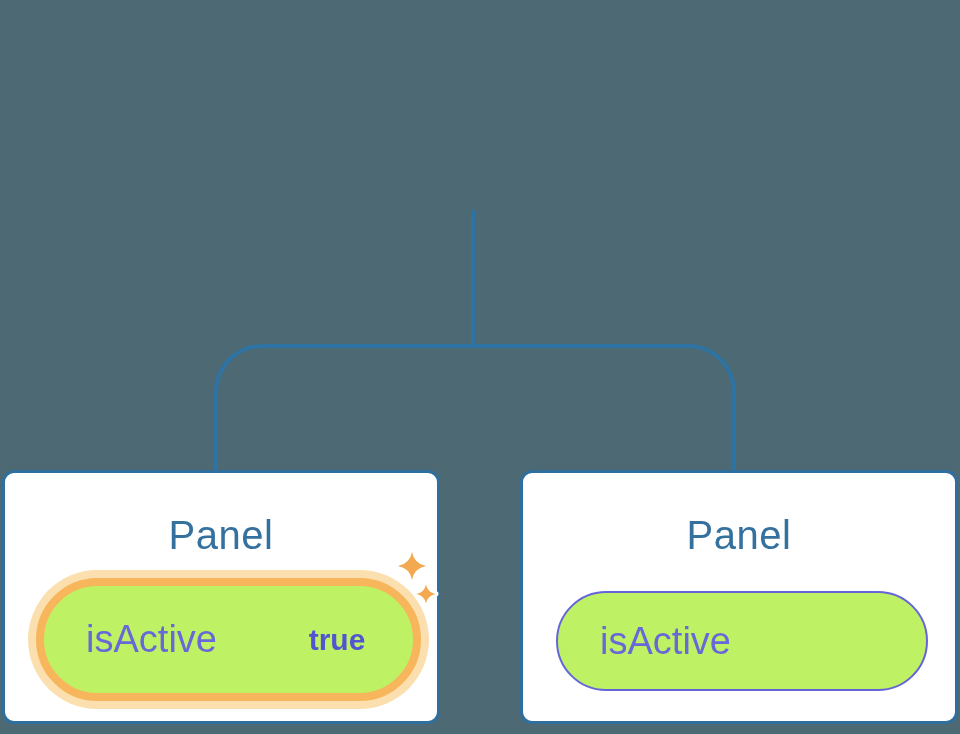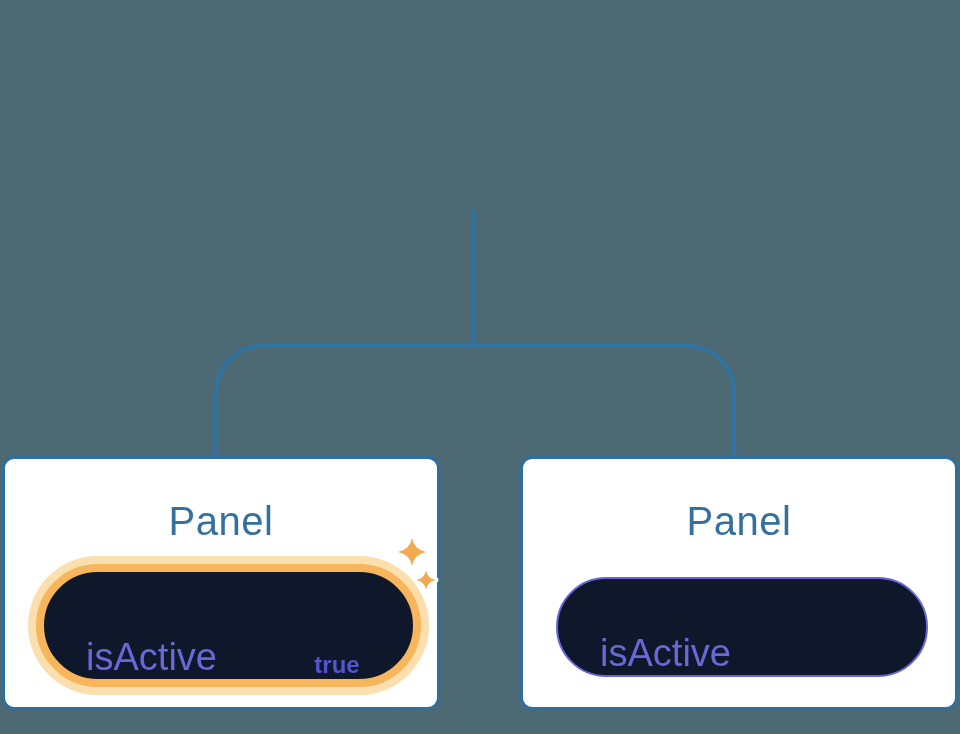--- a/index.html
+++ b/index.html
@@ -24,47 +24,47 @@
   
   .stem{position:absolute;left:471px;top:210px;width:4px;height:136px;background:var(--line);z-index:1;}
   .branch{
     position:absolute;left:214px;top:344px;width:522px;height:126px;
     border-top:4px solid var(--line);border-left:4px solid var(--line);border-right:4px solid var(--line);
     border-radius:48px 48px 0 0;z-index:1;
   }
 
   
   .panel{
-    position:absolute;top:456px;width:438px;height:254px;
+    position:absolute;top:470px;width:438px;height:254px;
     background:var(--node-bg);border:3px solid var(--node-border);border-radius:12px;z-index:2;
   }
   .panel.left{left:2px;}
   .panel.right{left:520px;}
   .panel-title{position:absolute;top:40px;left:0;width:100%;text-align:center;
     font-size:40px;font-weight:500;color:var(--node-text);letter-spacing:.5px;}
 
   
-  .pill{position:absolute;display:flex;align-items:flex-end;background:#0f172a;}
+  .pill{position:absolute;display:flex;align-items:center;background:#bef264;}
   .pill.active{
     left:31px;top:105px;width:385px;height:123px;
     border:8px solid var(--ring);border-radius:62px;
     box-shadow:0 0 0 8px var(--glow);
   }
   .pill.inactive{
     left:33px;top:118px;width:372px;height:100px;
     border:2px solid var(--pill-border);border-radius:50px;
   }
   .pill-cell{display:flex;align-items:center;justify-content:center;}
   .cell-name{width:215px;}
   .cell-value{flex:1;}
   .pill-divider{width:2px;}
   .pill.active .pill-divider{background:var(--divider-orange);}
   .pill.inactive .pill-divider{background:var(--pill-border);}
   .prop-name{font-size:38px;color:var(--purple);}
-  .prop-value{font-size:24px;color:var(--purple);}
+  .prop-value{font-size:30px;color:var(--purple);}
   .pill.active .prop-value{font-weight:700;color:var(--purple-strong);}
 
   
   .sparkle{position:absolute;z-index:3;}
   .sparkle.big{left:385px;top:71px;}
   .sparkle.small{left:406px;top:106px;}
   .sparkle path{fill:var(--sparkle);stroke:#ffffff;stroke-width:6;paint-order:stroke;stroke-linejoin:round;}
 </style>
 </head>
 <body>

